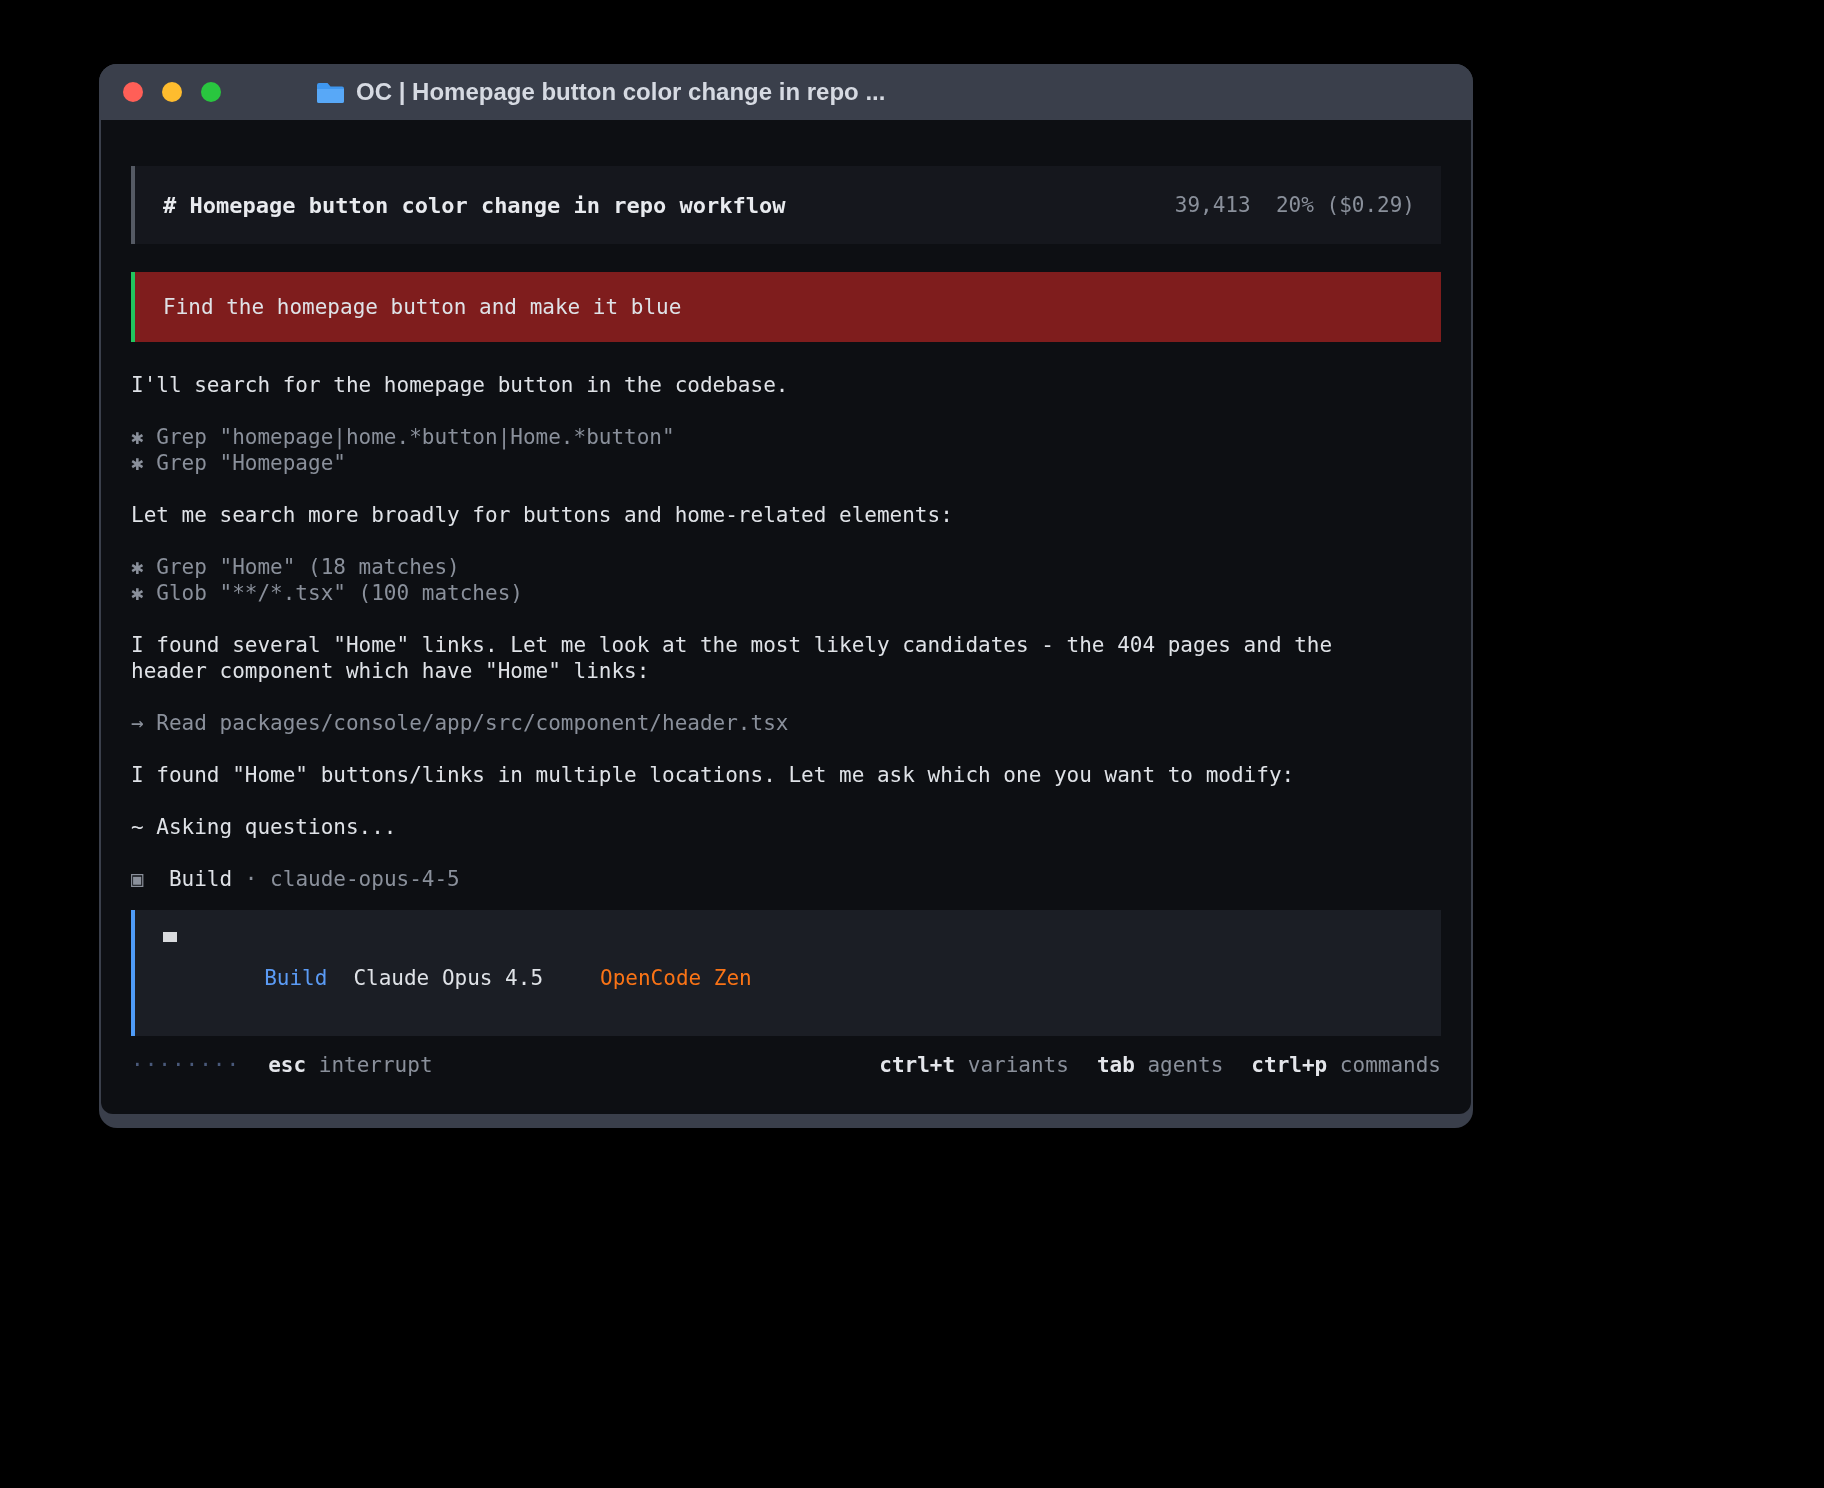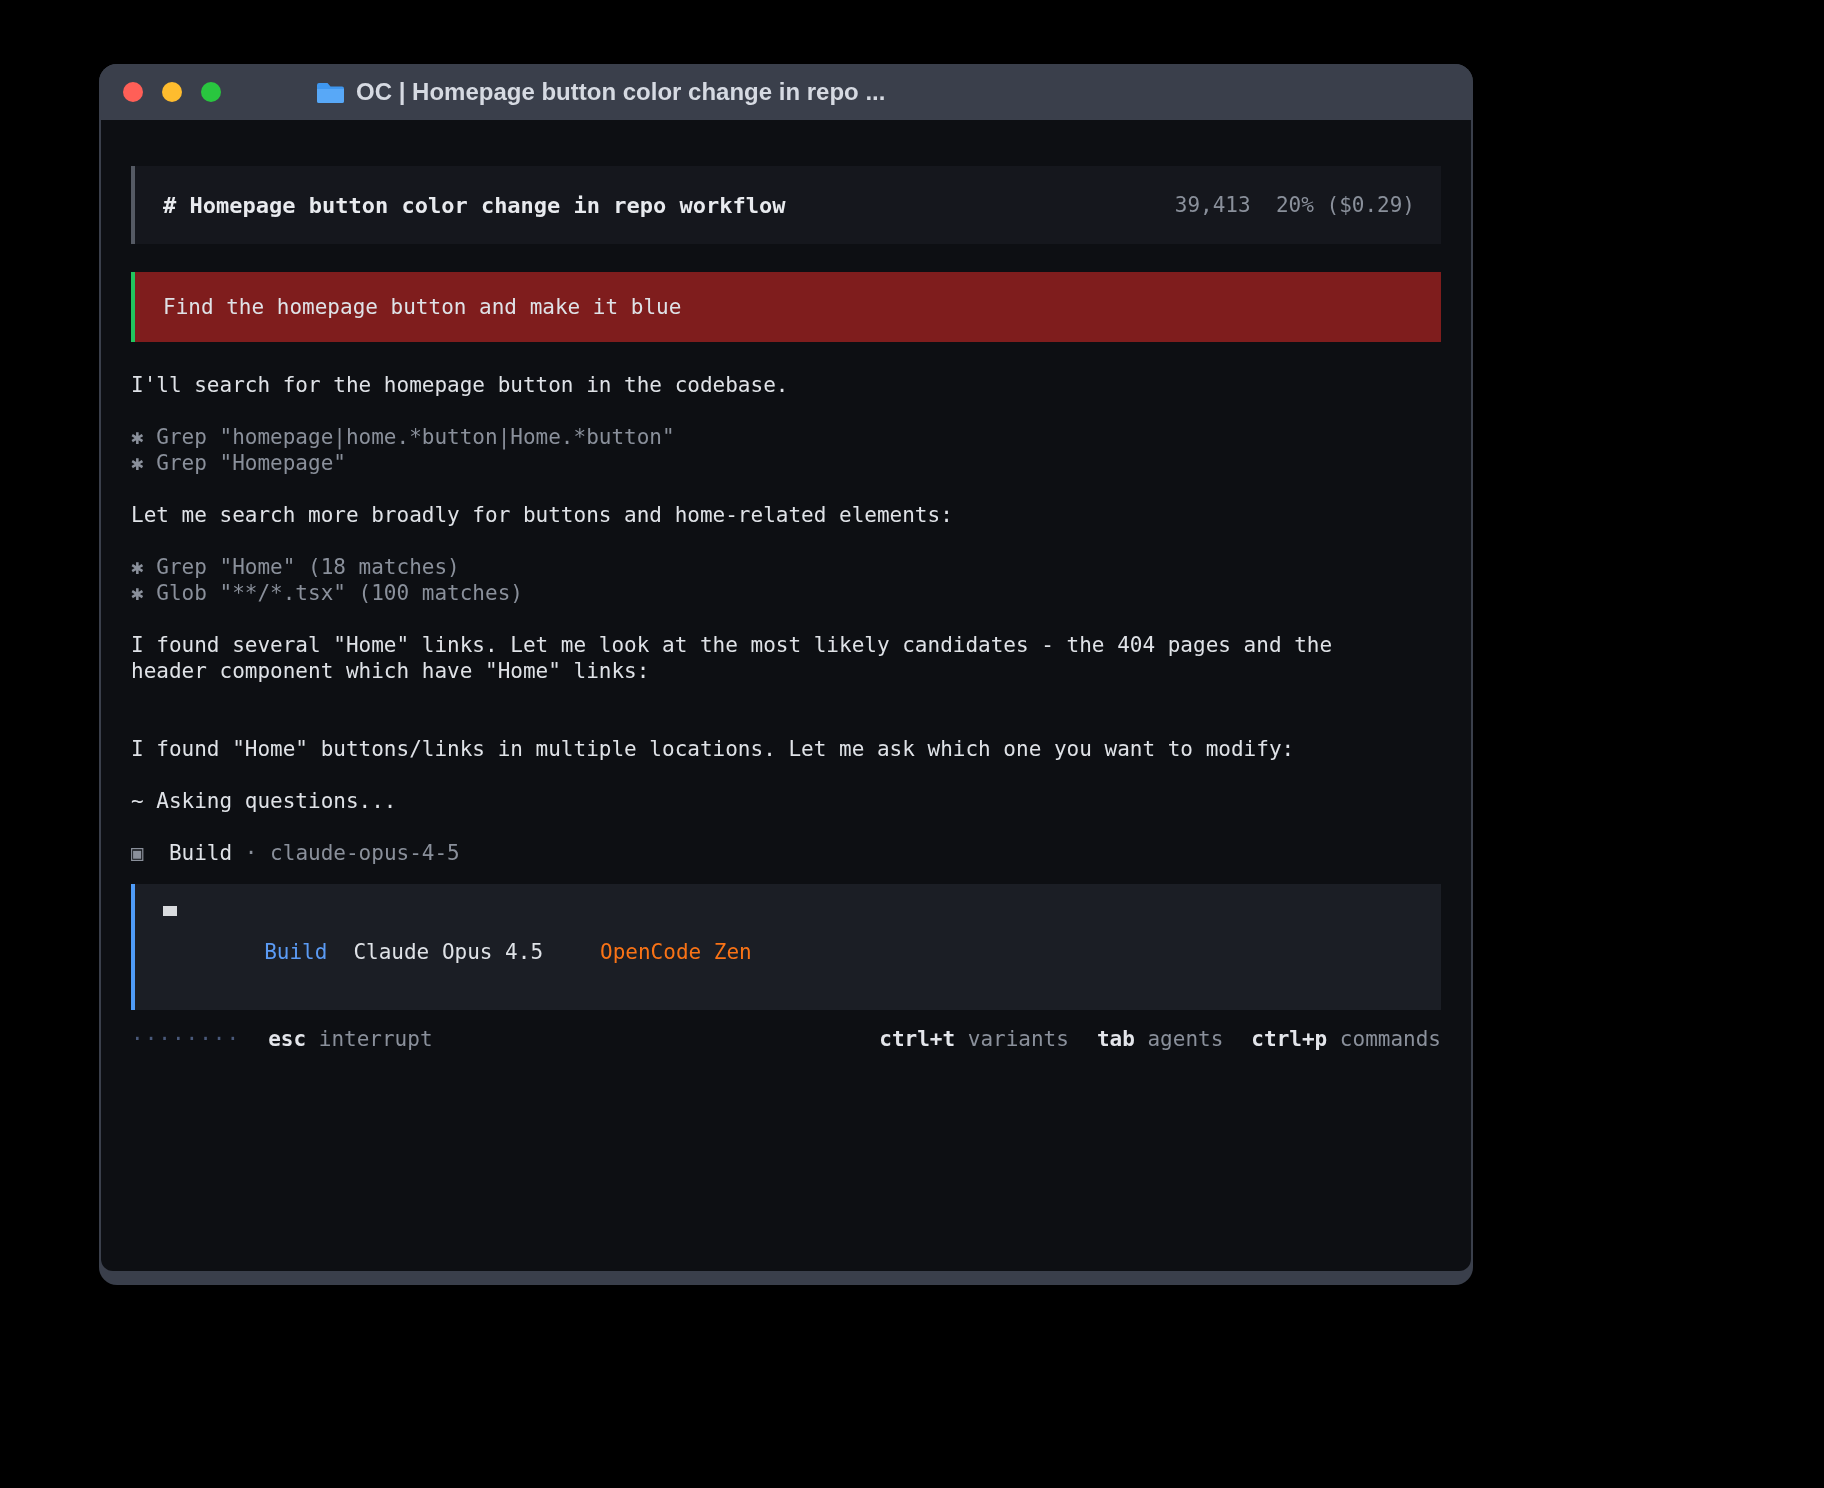--- a/index.html
+++ b/index.html
@@ -2,21 +2,21 @@
 <html><head>
 <meta charset="utf-8">
 <style>
   html,body{margin:0;padding:0;}
   body{
     width:1824px;height:1488px;background:#000000;position:relative;
     font-family:"DejaVu Sans Mono","DejaVu Sans",monospace;
     overflow:hidden;
   }
   .window{
-    position:absolute;left:99px;top:64px;width:1374px;height:1221px;
+    position:absolute;left:99px;top:64px;width:1374px;height:1064px;
     background:#3a3f4b;border-radius:18px;overflow:hidden;
     display:flex;flex-direction:column;
   }
   .titlebar{
     height:56px;flex:0 0 56px;display:flex;align-items:center;
     background:#3a3f4b;padding:0 24px;
   }
   .traffic{display:flex;gap:19px;align-items:center;}
   .light{width:20px;height:20px;border-radius:50%;border:none;padding:0;cursor:default;}
   .light.red{background:#ff5f57;}
@@ -109,20 +109,21 @@
         <div class="tline"><span class="seg-gray">✱ Grep "Homepage"</span></div>
         <div class="tline">&nbsp;</div>
         <div class="tline"><span class="seg-white">Let me search more broadly for buttons and home-related elements:</span></div>
         <div class="tline">&nbsp;</div>
         <div class="tline"><span class="seg-gray">✱ Grep "Home" (18 matches)</span></div>
         <div class="tline"><span class="seg-gray">✱ Glob "**/*.tsx" (100 matches)</span></div>
         <div class="tline">&nbsp;</div>
         <div class="tline"><span class="seg-white">I found several "Home" links. Let me look at the most likely candidates - the 404 pages and the</span></div>
         <div class="tline"><span class="seg-white">header component which have "Home" links:</span></div>
         <div class="tline">&nbsp;</div>
+        <div class="tline"><span class="seg-gray">→ Read packages/console/app/src/component/header.tsx</span></div>
         <div class="tline">&nbsp;</div>
         <div class="tline"><span class="seg-white">I found "Home" buttons/links in multiple locations. Let me ask which one you want to modify:</span></div>
         <div class="tline">&nbsp;</div>
         <div class="tline"><span class="seg-white">~ Asking questions...</span></div>
         <div class="tline">&nbsp;</div>
         <div class="tline"><span class="seg-gray">▣</span><span class="seg-white">  Build</span><span class="seg-gray"> · claude-opus-4-5</span></div>
       </div>
 
     <div class="iblock">
       <div class="cursorblock"></div>

